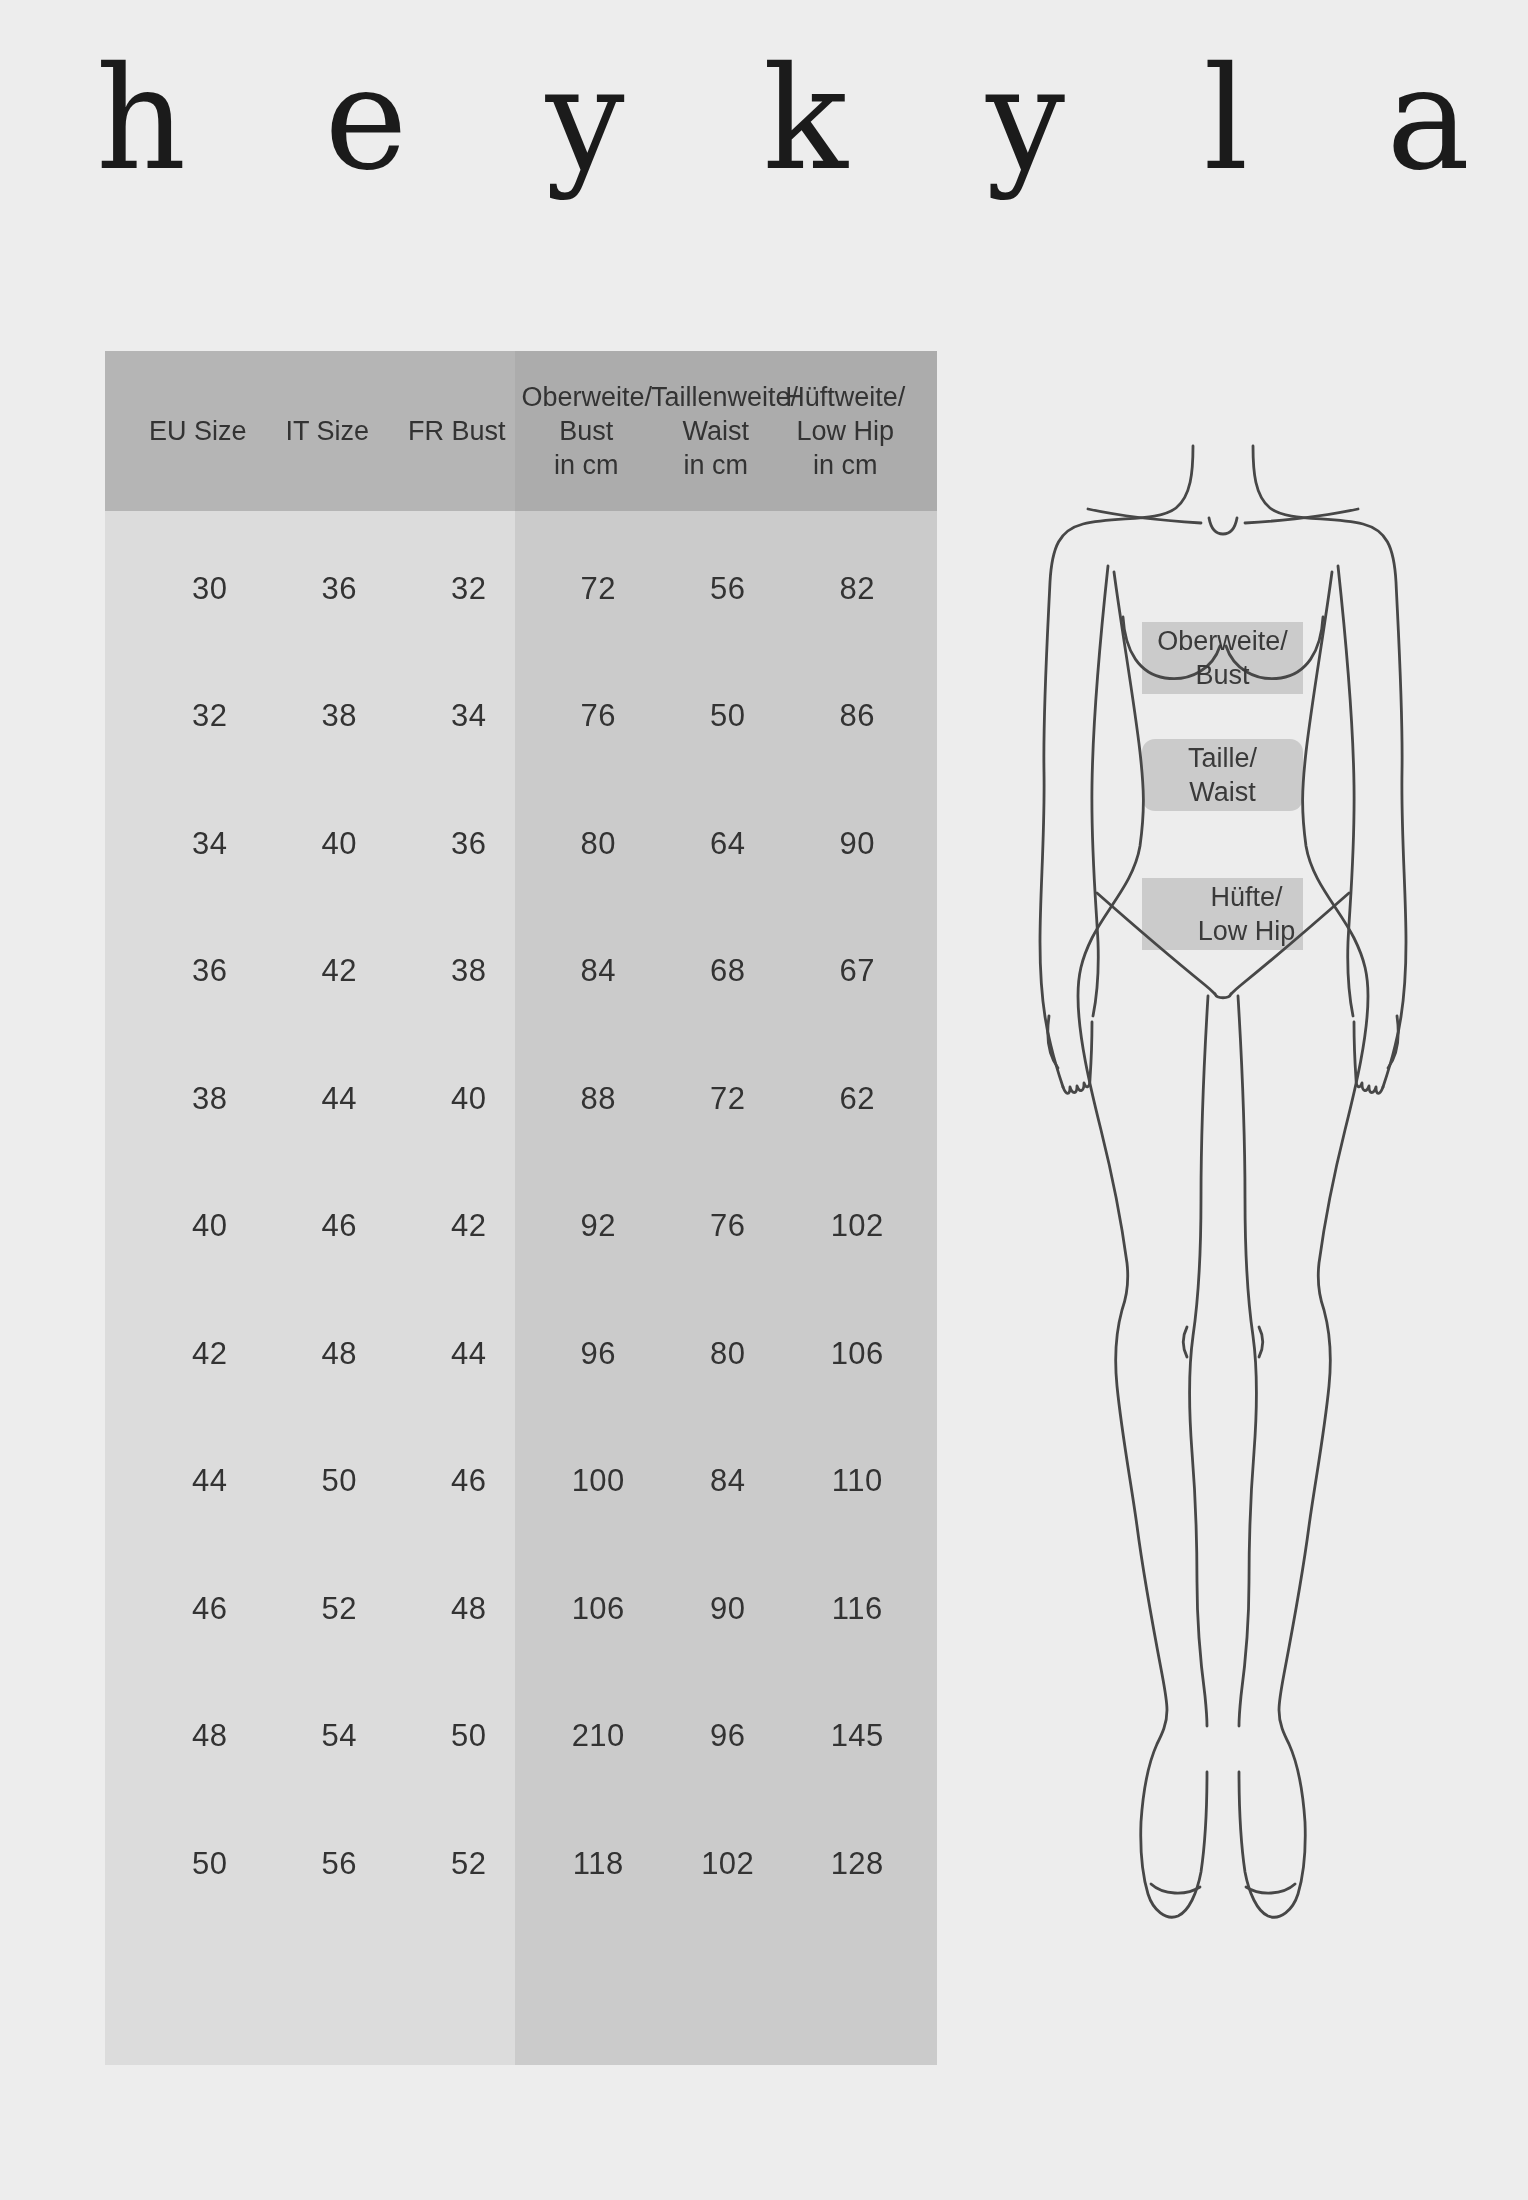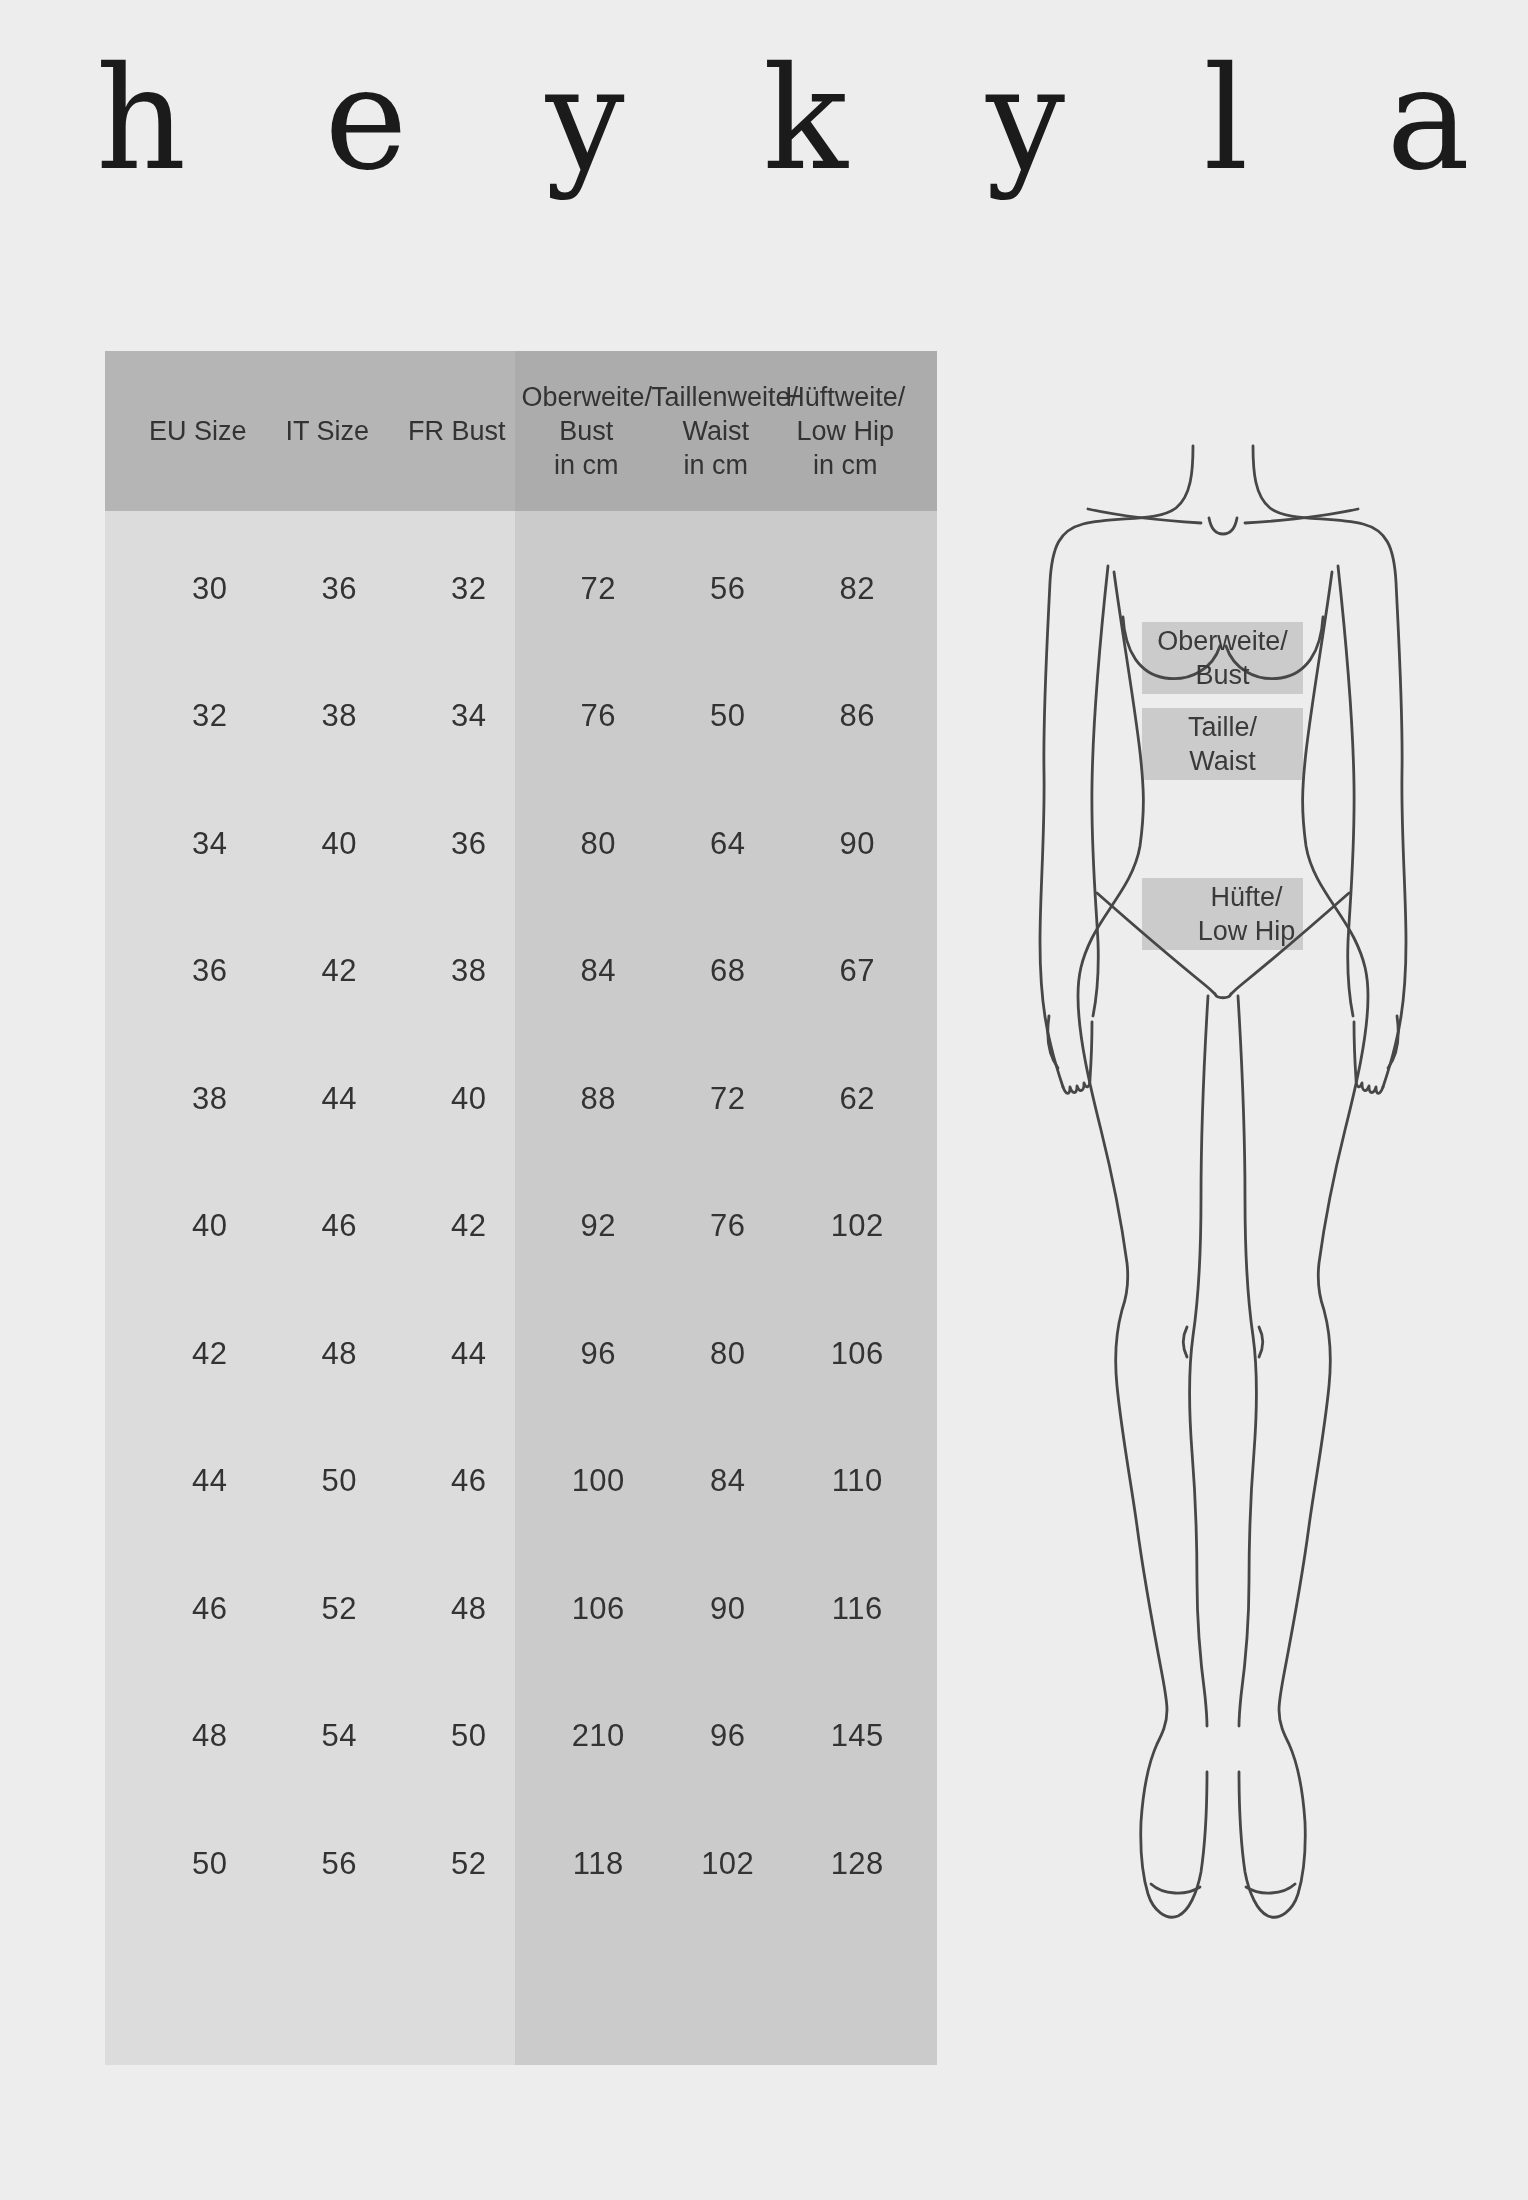--- a/index.html
+++ b/index.html
@@ -71,21 +71,21 @@
     position:absolute;left:1142px;width:161px;height:72px;
     background:var(--label-box-bg,#cbcbcb);
     display:flex;align-items:center;justify-content:center;
   }
   .fig-label .txt{
     position:relative;z-index:3;
     text-align:center;font-size:27px;line-height:34px;
     color:#3a3a3a;white-space:nowrap;
   }
   .fig-label.bust{top:622px;}
-  .fig-label.waist{top:708px;}
+  .fig-label.waist{top:739px;border-radius:13px;}
   .fig-label.hip{top:878px;padding-left:48px;}
 
   .croquis-svg{
     position:absolute;left:0;top:0;width:1528px;height:2200px;
     z-index:2;pointer-events:none;
   }
   .croquis-svg path{
     fill:none;
     stroke:var(--figure-line,#474747);
     stroke-width:2.8;

